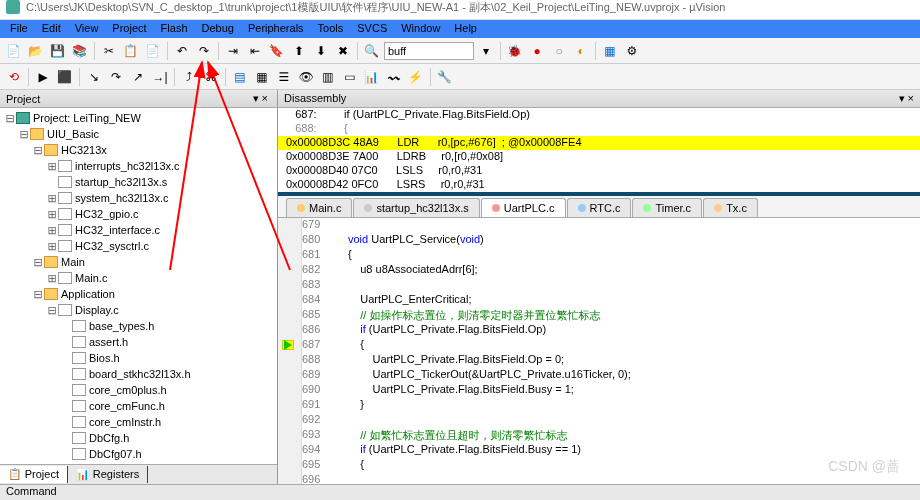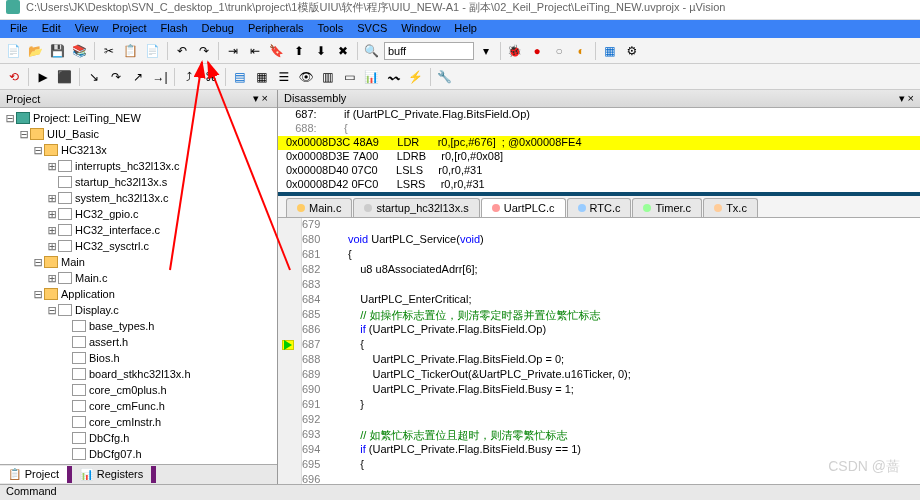--- a/index.html
+++ b/index.html
@@ -22,21 +22,21 @@
 .tree-item{display:flex;align-items:center;height:16px;cursor:pointer;white-space:nowrap}
 .ti{width:12px;display:inline-block;text-align:center;color:#666}
 .ic{width:14px;height:12px;display:inline-block;margin-right:3px}
 .ic-folder{background:#fc6;border:1px solid #c93}
 .ic-proj{background:#4a9;border:1px solid #276}
 .ic-file{background:#fff;border:1px solid #999}
 .ic-c{background:#fff;border:1px solid #999;position:relative}
 .ic-h{background:#fff;border:1px solid #999}
 .pad0{padding-left:2px}.pad1{padding-left:16px}.pad2{padding-left:30px}.pad3{padding-left:44px}.pad4{padding-left:58px}
 .tabs-btm{height:20px;background:#e8e8e8;border-top:1px solid #aaa;display:flex;align-items:center}
-.tab-b{padding:2px 8px;border-right:5px solid #701a75;cursor:pointer;font-size:11px;display:flex;align-items:center;gap:3px}
+.tab-b{padding:2px 8px;border-right:1px solid #701a75;cursor:pointer;font-size:11px;display:flex;align-items:center;gap:3px}
 .tab-b.active{background:#fff}
 .right{flex:1;display:flex;flex-direction:column;background:#f97316}
 .disasm-hdr{height:18px;background:linear-gradient(#e8e8e8,#d8d8d8);border-bottom:1px solid #aaa;padding:2px 6px;font-size:11px;display:flex;justify-content:space-between}
 .disasm{height:88px;background:#fff;font-family:Consolas,monospace;font-size:11px;overflow:hidden;border-bottom:4px solid #0c4a6e}
 .dline{height:14px;padding:0 8px;white-space:pre}
 .dline.hl{background:#ffff00}
 .dline.gray{color:#888}
 .filetabs{height:22px;background:#f4f4f4;border-bottom:1px solid #aaa;display:flex;align-items:flex-end;padding-left:8px;gap:1px}
 .ftab{padding:3px 10px;border:1px solid #aaa;border-bottom:none;background:#e8e8e8;border-radius:3px 3px 0 0;cursor:pointer;font-size:11px;display:flex;align-items:center;gap:4px}
 .ftab.active{background:#fff}

